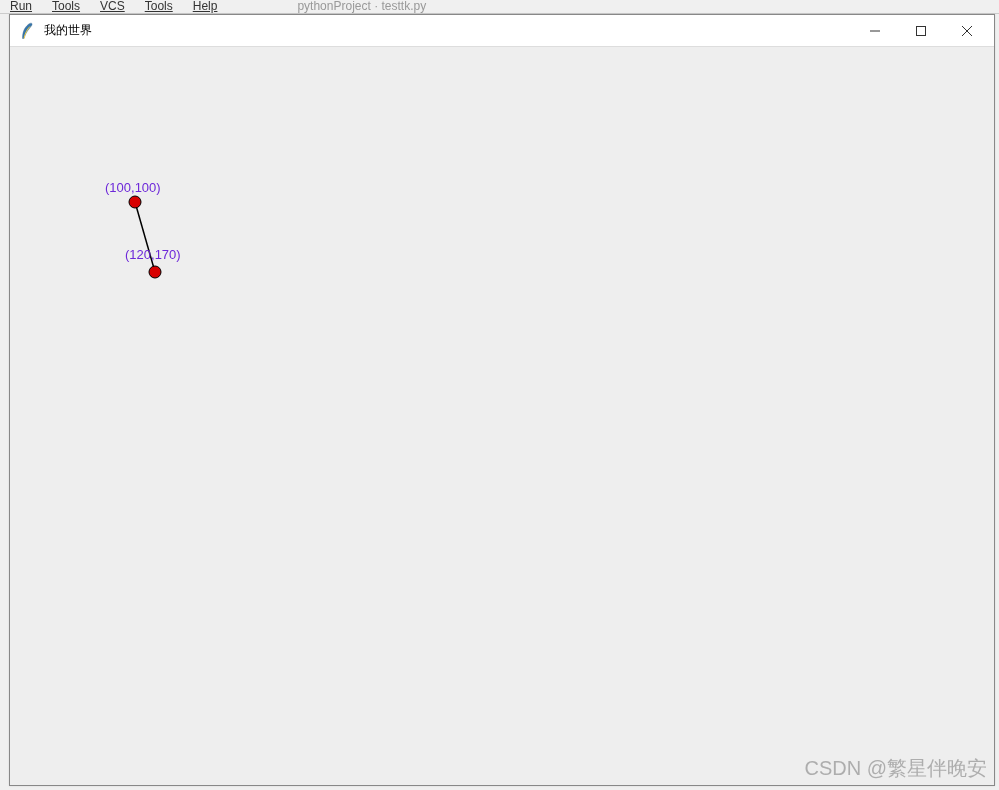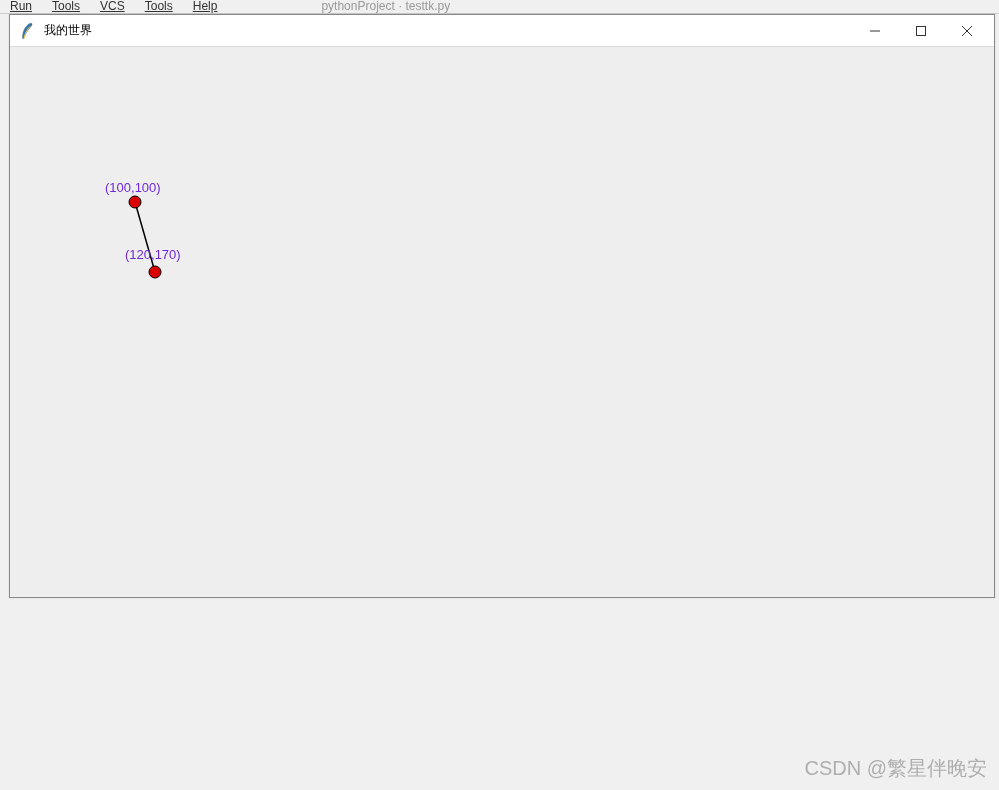--- a/index.html
+++ b/index.html
@@ -27,28 +27,28 @@
       gap: 20px;
       overflow: hidden;
     }
     .ide-menubar span {
       text-decoration: underline;
       white-space: nowrap;
     }
     .ide-context {
       color: #999;
       text-decoration: none !important;
-      margin-left: 84px;
+      margin-left: 60px;
     }
     .window {
       position: absolute;
       top: 14px;
       left: 9px;
       width: 986px;
-      height: 584px;
+      height: 772px;
       background: #fff;
       border: 1px solid #888;
       box-shadow: 0 0 2px rgba(0,0,0,0.1);
       display: flex;
       flex-direction: column;
     }
     .titlebar {
       height: 32px;
       background: #fff;
       display: flex;

